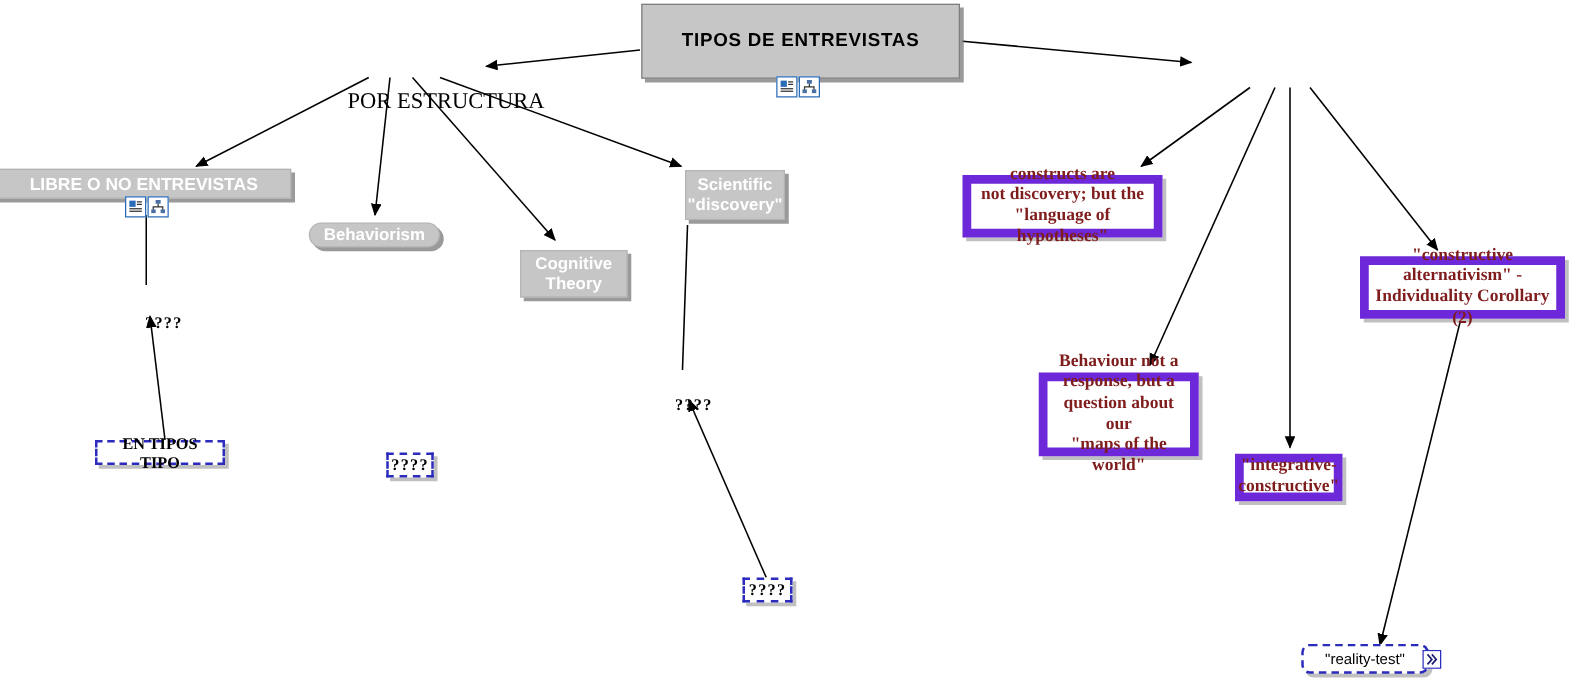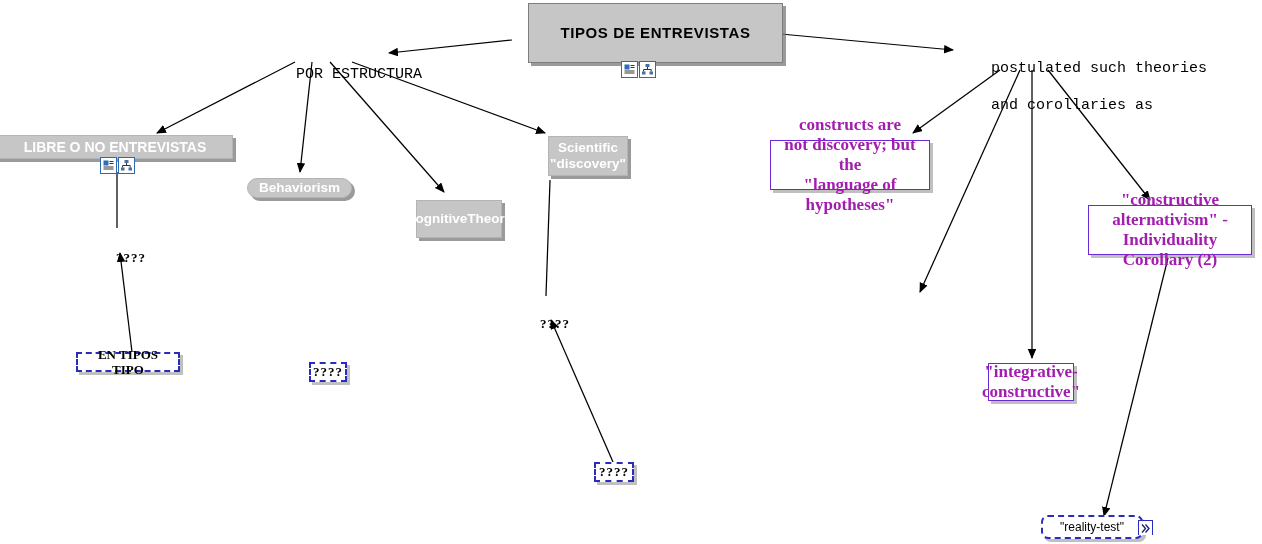--- a/index.html
+++ b/index.html
@@ -59,25 +59,25 @@
     letter-spacing: 0.6px;
     box-shadow: 3px 3px 0 0 rgba(120,120,120,0.75);
     display: flex;
     align-items: center;
     justify-content: center;
   }
 
   
   .node.white {
     background: #ffffff;
-    border: 1px solid #6d28d9;
-    color: #a21caf;
+    border: 7px solid #6d28d9;
+    color: #7f1d1d;
     font-family: "Liberation Serif", serif;
     font-weight: bold;
-    font-size: 17px;
+    font-size: 14px;
     box-shadow: 3px 3px 0 0 rgba(150,150,150,0.6);
     display: flex;
     align-items: center;
     justify-content: center;
     padding: 2px 5px;
   }
 
   
   .node.dashed {
     background: #ffffff;
@@ -101,22 +101,22 @@
   .node.dashed.qmark {
     font-family: "Liberation Serif", serif;
     font-weight: bold;
     letter-spacing: 1px;
   }
 
   
   .linklabel {
     position: absolute;
     color: #000000;
-    font-family: Liberation Mono, monospace;
-    font-size: 15px;
+    font-family: Liberation Serif, serif;
+    font-size: 18px;
     text-align: center;
     white-space: pre;
     line-height: 1.22;
   }
   .linklabel.serifq {
     font-family: "Liberation Serif", serif;
     font-weight: bold;
     font-size: 13px;
     letter-spacing: 1px;
   }
@@ -183,21 +183,21 @@
 
       <line x1="1000" y1="70" x2="913" y2="133" marker-end="url(#ah)"></line>
       <line x1="1020" y1="70" x2="920" y2="292" marker-end="url(#ah)"></line>
       <line x1="1032" y1="70" x2="1032" y2="358" marker-end="url(#ah)"></line>
       <line x1="1048" y1="70" x2="1150" y2="200" marker-end="url(#ah)"></line>
 
       <line x1="1168" y1="258" x2="1104" y2="516" marker-end="url(#ah)"></line>
     </g>
   </svg>
 
-  <div class="node title" style="left:513px; top:3px; width:255px; height:60px;margin-left:15px;">
+  <div class="node title" style="left:513px; top:3px; width:255px; height:60px;">
     <span>TIPOS DE ENTREVISTAS</span>
   </div>
   <div class="iconbar" style="left:621px; top:61px;">
     <span class="mini-icon">
       <svg width="15" height="15" viewBox="0 0 15 15" xmlns="http://www.w3.org/2000/svg">
         <rect x="1" y="1" width="13" height="13" fill="#ffffff"></rect>
         <rect x="2.5" y="2.5" width="5" height="5" fill="#2b6cb8"></rect>
         <rect x="8.5" y="3" width="4" height="1" fill="#333"></rect>
         <rect x="8.5" y="5" width="4" height="1" fill="#333"></rect>
         <rect x="2.5" y="8.5" width="10" height="1" fill="#333"></rect>
@@ -241,47 +241,49 @@
         <rect x="9.5" y="9.5" width="3.5" height="3" fill="#4a6fa5"></rect>
         <path d="M7.5,5 L7.5,7.5 M3.6,9.5 L3.6,7.5 L11.2,7.5 L11.2,9.5" stroke="#333" stroke-width="1" fill="none"></path>
       </svg>
     </span>
   </div>
 
   <div class="node gray" style="left:247px; top:178px; width:105px; height:20px; font-size:13.5px;border-radius:10px;">
     <span>Behaviorism</span>
   </div>
 
-  <div class="node gray" style="left:416px; top:200px; width:86px; height:38px; font-size:13.5px; ">
+  <div class="node gray" style="left:416px; top:200px; width:86px; height:38px; font-size:13.5px; flex-direction:column;">
     <span>Cognitive</span>
     <span>Theory</span>
   </div>
 
   <div class="node gray" style="left:548px; top:136px; width:80px; height:40px; font-size:13.5px; flex-direction:column;">
     <span>Scientific</span>
     <span>"discovery"</span>
   </div>
 
-  <div class="linklabel" style="left:955px; top:42px; width:155px;">
-    <span>postulated such theories</span><br>
-    <span>and corollaries as</span>
-  </div>
 
   <div class="node white" style="left:770px; top:140px; width:160px; height:50px; flex-direction:column;">
     <span>constructs are</span>
     <span>not discovery; but the</span>
     <span>"language of hypotheses"</span>
   </div>
 
   <div class="node white" style="left:1088px; top:205px; width:164px; height:50px; flex-direction:column;">
     <span>"constructive</span>
     <span>alternativism" -</span>
     <span>Individuality Corollary (2)</span>
   </div>
 
+  <div class="node white" style="left:831px; top:298px; width:128px; height:67px; flex-direction:column;">
+    <span>Behaviour not a</span>
+    <span>response, but a</span>
+    <span>question about our</span>
+    <span>"maps of the world"</span>
+  </div>
 
   <div class="node white" style="left:988px; top:363px; width:86px; height:38px; flex-direction:column;">
     <span>"integrative-</span>
     <span>constructive"</span>
   </div>
 
   <div class="linklabel serifq" style="left:99px; top:234px; width:40px;">
     <span>????</span>
   </div>
 

